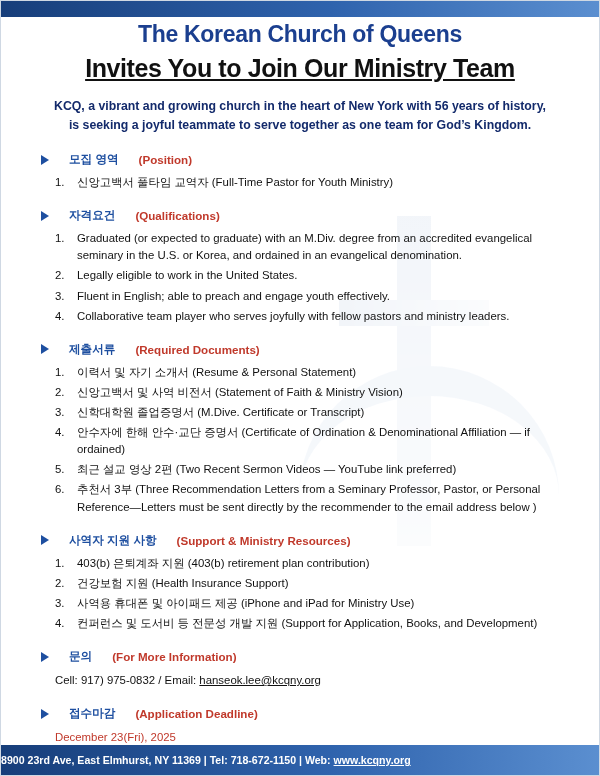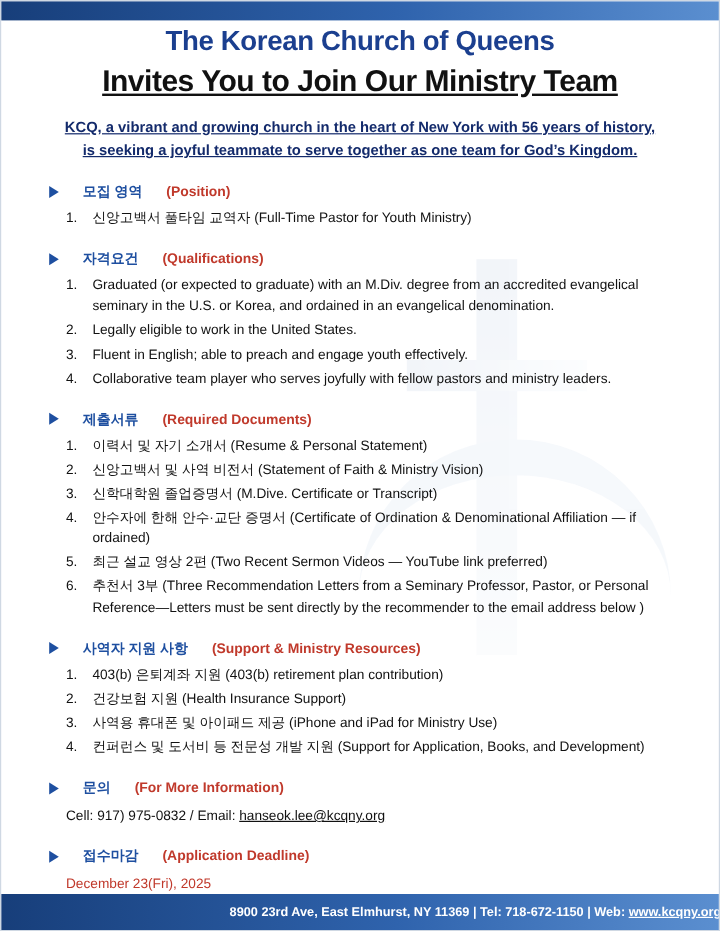--- a/index.html
+++ b/index.html
@@ -89,21 +89,20 @@
     text-decoration: underline;
     letter-spacing: -0.4px;
   }
   .intro {
     margin: 14px 0 0 0;
     text-align: center;
     color: #132a6b;
     font-size: 12.3px;
     font-weight: bold;
     line-height: 1.55;
-    text-decoration: underline;
   }
   .section {
     margin-top: 17px;
   }
   .sec-head {
     display: flex;
     align-items: center;
     gap: 20px;
     margin-left: 14px;
   }
@@ -166,21 +165,21 @@
     text-decoration: underline;
   }
   .footer {
     position: absolute;
     left: 0; bottom: 0;
     width: 600px;
     height: 30px;
     background: linear-gradient(to right, #173e7a, #2f63ad 55%, #5b8fd0);
     display: flex;
     align-items: center;
-    justify-content: flex-end;
+    justify-content: flex-start;
   }
   .footer-text {
     color: #ffffff;
     font-size: 10.6px;
     font-weight: bold;
   }
   .footer-text a {
     color: #ffffff;
     text-decoration: underline;
   }

